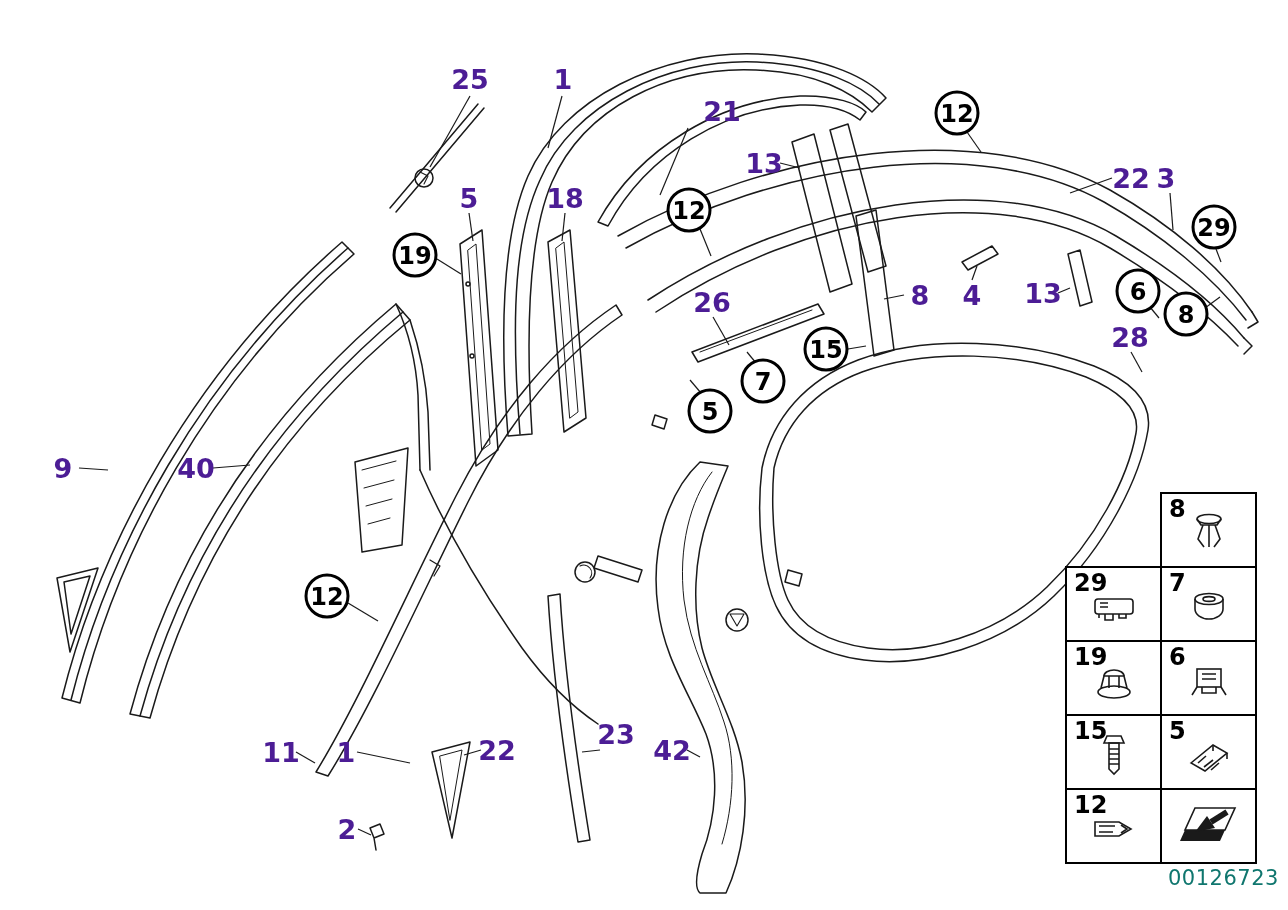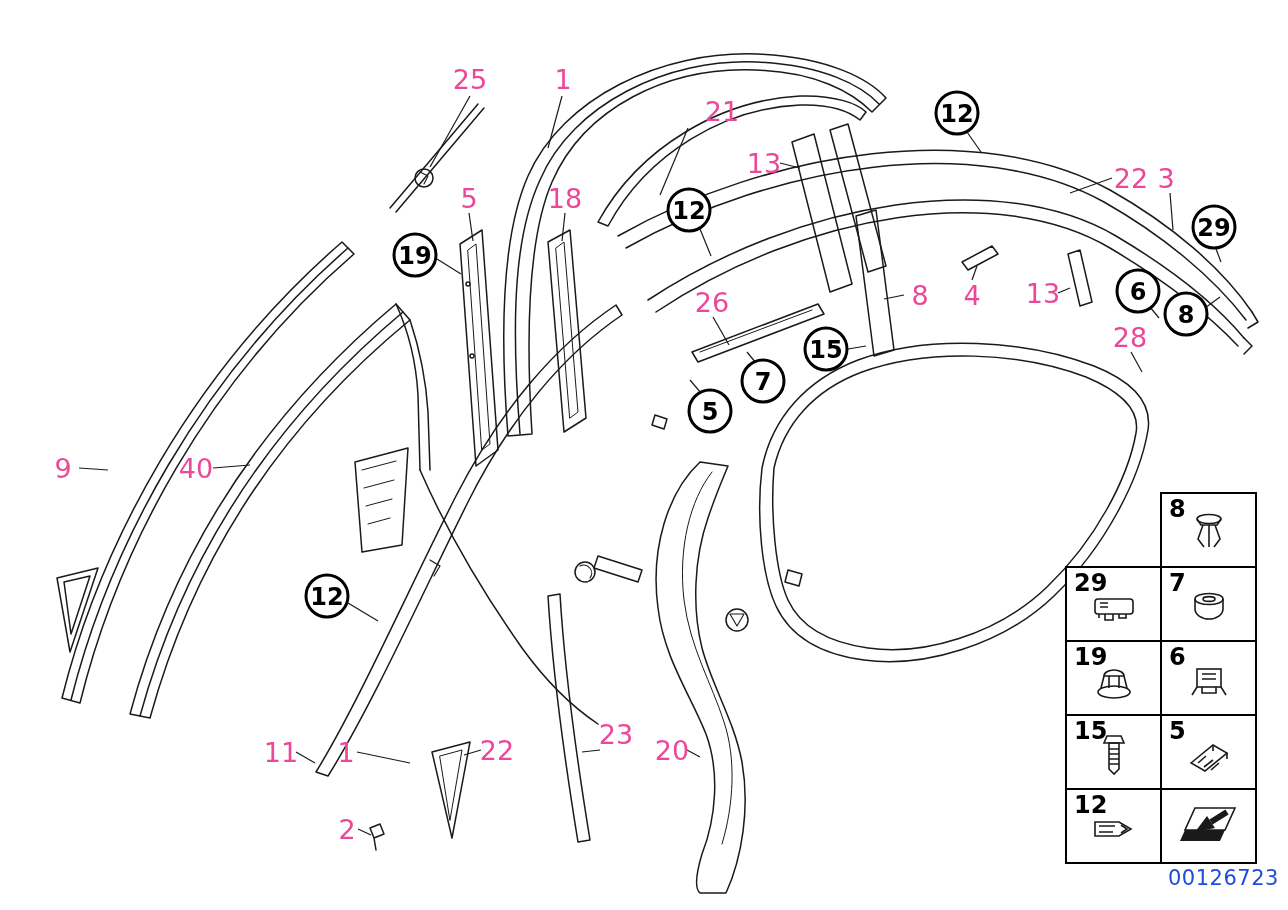--- a/index.html
+++ b/index.html
@@ -10,22 +10,22 @@
     height: 910px;
     background: #ffffff;
     font-family: "DejaVu Sans", "Liberation Sans", sans-serif;
     overflow: hidden;
   }
   svg.art { position: absolute; left: 0; top: 0; }
   .plabel {
     position: absolute;
     transform: translate(-50%,-50%);
     font-size: 27px;
-    font-weight: normal;
-    color: #ec4899;
+    font-weight: bold;
+    color: #4c1d95;
     line-height: 1;
     white-space: nowrap;
     cursor: pointer;
     user-select: none;
   }
   .clabel {
     position: absolute;
     transform: translate(-50%,-50%);
     width: 45px;
     height: 45px;
@@ -62,21 +62,21 @@
     left: 0; top: 0;
     width: 100%; height: 100%;
     display: flex;
     align-items: center;
     justify-content: center;
     padding-top: 6px;
   }
   .diagram-number {
     position: absolute;
     font-size: 21px;
-    color: #1d4ed8;
+    color: #0f766e;
     letter-spacing: 0.5px;
     line-height: 1;
   }
 </style>
 </head>
 <body>
 
 <div class="stage">
 
   <svg class="art" width="1288" height="910" viewBox="0 0 1288 910">
@@ -237,21 +237,21 @@
   <div class="plabel" style="left:920px;top:295px">8</div>
   <div class="plabel" style="left:972px;top:295px">4</div>
   <div class="plabel" style="left:1043px;top:293px">13</div>
   <div class="plabel" style="left:1130px;top:337px">28</div>
   <div class="plabel" style="left:63px;top:468px">9</div>
   <div class="plabel" style="left:196px;top:468px">40</div>
   <div class="plabel" style="left:281px;top:752px">11</div>
   <div class="plabel" style="left:346px;top:752px">1</div>
   <div class="plabel" style="left:497px;top:750px">22</div>
   <div class="plabel" style="left:616px;top:734px">23</div>
-  <div class="plabel" style="left:672px;top:750px">20</div>
+  <div class="plabel" style="left:672px;top:750px">42</div>
   <div class="plabel" style="left:347px;top:829px">2</div>
 
   <div class="clabel" style="left:415px;top:255px">19</div>
   <div class="clabel" style="left:689px;top:210px">12</div>
   <div class="clabel" style="left:957px;top:113px">12</div>
   <div class="clabel" style="left:1214px;top:227px">29</div>
   <div class="clabel" style="left:1138px;top:291px">6</div>
   <div class="clabel" style="left:1186px;top:314px">8</div>
   <div class="clabel" style="left:710px;top:411px">5</div>
   <div class="clabel" style="left:763px;top:381px">7</div>

